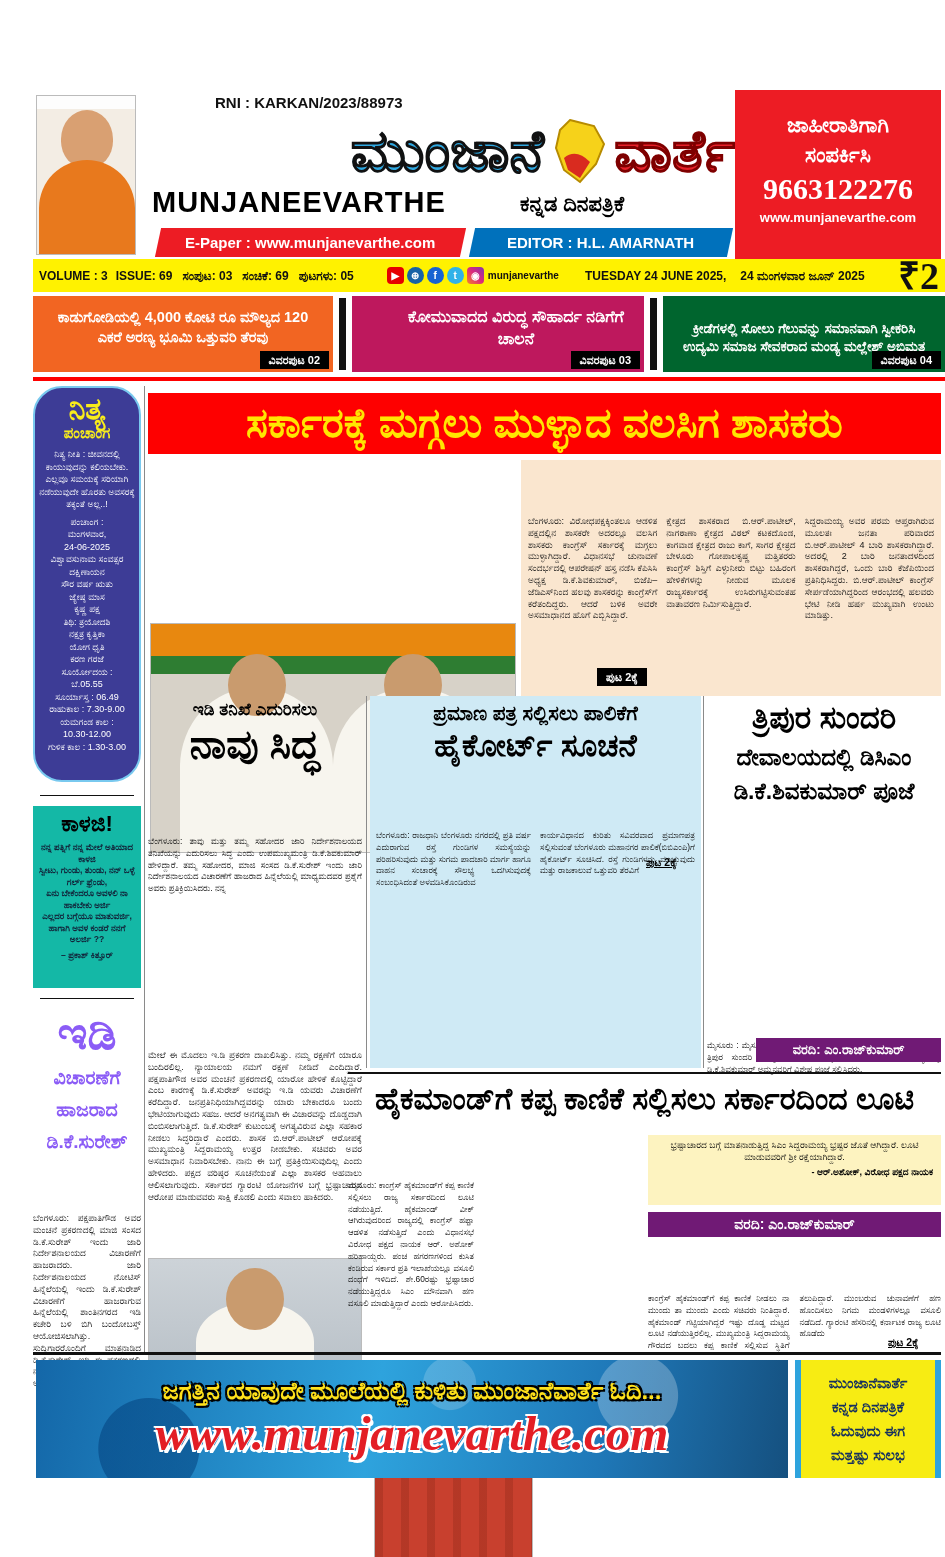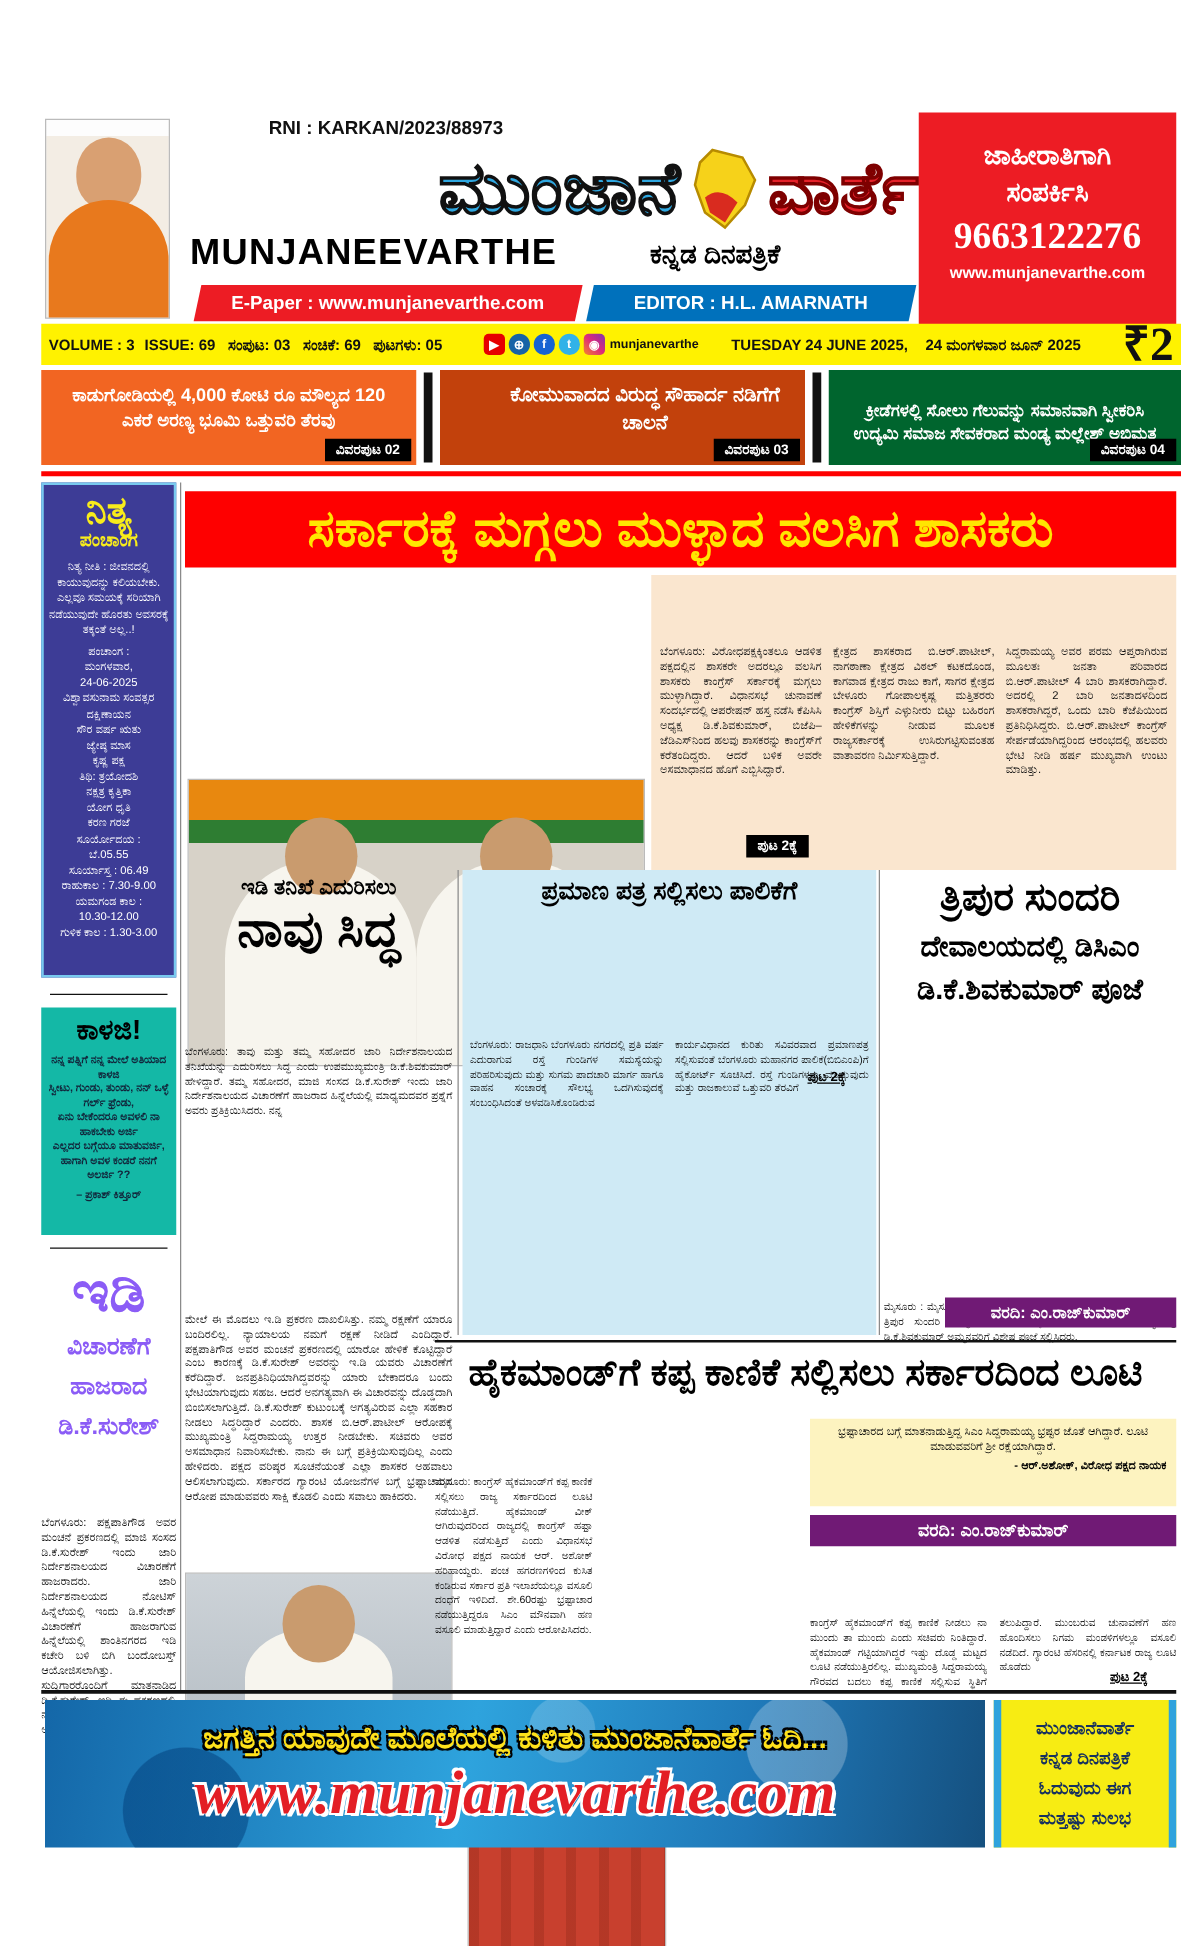--- a/index.html
+++ b/index.html
@@ -30,21 +30,21 @@
        color:#fff;font-size:10px;font-weight:bold;margin-left:3px;}
   .yt{background:#e60000;}
   .gl{background:#1763a6;border-radius:50%;}
   .fb{background:#1763d2;border-radius:50%;}
   .tw{background:#31b2e8;border-radius:50%;}
   .ig{background:linear-gradient(45deg,#f58529,#dd2a7b,#8134af);}
   
   .teaser{color:#fff;font-weight:bold;display:flex;align-items:center;justify-content:center;text-align:center;
           padding:4px 12px 16px 12px;box-sizing:border-box;line-height:1.35;}
   .t-or{background:#f26522;font-size:14.5px;}
-  .t-bl{background:#c2410c;font-size:16px;padding-left:48px;}
+  .t-bl{background:#be185d;font-size:16px;padding-left:48px;}
   .t-gr{background:#00652e;font-size:13.5px;align-items:flex-end;}
   .teaser .tag{position:absolute;right:4px;bottom:3px;}
   
   .panch{background:#3d3c96;border:2px solid #79c9ef;color:#fff;text-align:center;box-sizing:border-box;padding:6px 4px;}
   .panch .t1{color:#f8ec1b;font-size:30px;font-weight:bold;line-height:30px;}
   .panch .t2{color:#f8ec1b;font-size:15px;font-weight:bold;margin-bottom:6px;}
   .panch .ln{font-size:9px;line-height:12.5px;}
   .kalaji{background:#14b8a6;color:#12243a;text-align:center;box-sizing:border-box;padding:5px 4px;}
   .kalaji .kt{font-size:22px;font-weight:bold;color:#000;margin-bottom:5px;}
   .kalaji .ln{font-size:8.6px;line-height:11.5px;font-weight:bold;}
@@ -149,21 +149,21 @@
     <span class="tag">ವಿವರಪುಟ 03</span>
   </div>
   <div class="abs rule-blk" style="left:650px;top:298px;width:7px;height:72px;"></div>
   <div class="abs teaser t-gr" style="left:663px;top:296px;width:282px;height:76px;">
     <span>ಕ್ರೀಡೆಗಳಲ್ಲಿ ಸೋಲು ಗೆಲುವನ್ನು ಸಮಾನವಾಗಿ ಸ್ವೀಕರಿಸಿ ಉದ್ಯಮಿ ಸಮಾಜ ಸೇವಕರಾದ ಮಂಡ್ಯ ಮಲ್ಲೇಶ್ ಅಭಿಮತ</span>
     <span class="tag">ವಿವರಪುಟ 04</span>
   </div>
 
   <div class="abs rule-red" style="left:33px;top:377px;width:912px;height:4px;"></div>
 
-  <div class="abs panch" style="left:33px;top:386px;width:108px;height:396px;">
+  <div class="abs panch" style="left:33px;top:386px;width:108px;height:396px;border-radius:29px;">
     <div class="t1">ನಿತ್ಯ</div>
     <div class="t2">ಪಂಚಾಂಗ</div>
     <div class="ln" style="margin-bottom:5px;">ನಿತ್ಯ ನೀತಿ : ಜೀವನದಲ್ಲಿ ಕಾಯುವುದನ್ನು ಕಲಿಯಬೇಕು. ಎಲ್ಲವೂ ಸಮಯಕ್ಕೆ ಸರಿಯಾಗಿ ನಡೆಯುವುದೇ ಹೊರತು ಅವಸರಕ್ಕೆ ತಕ್ಕಂತೆ ಅಲ್ಲ..!</div>
     <div class="ln">ಪಂಚಾಂಗ :</div>
     <div class="ln">ಮಂಗಳವಾರ,</div>
     <div class="ln">24-06-2025</div>
     <div class="ln">ವಿಶ್ವಾವಸುನಾಮ ಸಂವತ್ಸರ</div>
     <div class="ln">ದಕ್ಷಿಣಾಯನ</div>
     <div class="ln">ಸೌರ ವರ್ಷ ಋತು</div>
     <div class="ln">ಜ್ಯೇಷ್ಠ ಮಾಸ</div>
@@ -223,20 +223,21 @@
   <div class="abs body jus" style="left:148px;top:788px;width:214px;height:76px;overflow:hidden;font-size:8.6px;">ಬೆಂಗಳೂರು: ತಾವು ಮತ್ತು ತಮ್ಮ ಸಹೋದರ ಜಾರಿ ನಿರ್ದೇಶನಾಲಯದ ತನಿಖೆಯನ್ನು ಎದುರಿಸಲು ಸಿದ್ಧ ಎಂದು ಉಪಮುಖ್ಯಮಂತ್ರಿ ಡಿ.ಕೆ.ಶಿವಕುಮಾರ್ ಹೇಳಿದ್ದಾರೆ. ತಮ್ಮ ಸಹೋದರ, ಮಾಜಿ ಸಂಸದ ಡಿ.ಕೆ.ಸುರೇಶ್ ಇಂದು ಜಾರಿ ನಿರ್ದೇಶನಾಲಯದ ವಿಚಾರಣೆಗೆ ಹಾಜರಾದ ಹಿನ್ನೆಲೆಯಲ್ಲಿ ಮಾಧ್ಯಮದವರ ಪ್ರಶ್ನೆಗೆ ಅವರು ಪ್ರತಿಕ್ರಿಯಿಸಿದರು. ನನ್ನ</div>
   <div class="abs photo ph-dks" style="left:148px;top:868px;width:214px;height:128px;">
     <div class="fig" style="left:22%;width:56%;height:66%;"></div>
   </div>
   <div class="abs body jus" style="left:148px;top:1002px;width:214px;height:348px;overflow:hidden;">ಮೇಲೆ ಈ ಮೊದಲು ಇ.ಡಿ ಪ್ರಕರಣ ದಾಖಲಿಸಿತ್ತು. ನಮ್ಮ ರಕ್ಷಣೆಗೆ ಯಾರೂ ಬಂದಿರಲಿಲ್ಲ. ನ್ಯಾಯಾಲಯ ನಮಗೆ ರಕ್ಷಣೆ ನೀಡಿದೆ ಎಂದಿದ್ದಾರೆ. ಪಕ್ಷಪಾತಿಗೌಡ ಅವರ ಮಂಚನೆ ಪ್ರಕರಣದಲ್ಲಿ ಯಾರೋ ಹೇಳಿಕೆ ಕೊಟ್ಟಿದ್ದಾರೆ ಎಂಬ ಕಾರಣಕ್ಕೆ ಡಿ.ಕೆ.ಸುರೇಶ್ ಅವರನ್ನು ಇ.ಡಿ ಯವರು ವಿಚಾರಣೆಗೆ ಕರೆದಿದ್ದಾರೆ. ಜನಪ್ರತಿನಿಧಿಯಾಗಿದ್ದವರನ್ನು ಯಾರು ಬೇಕಾದರೂ ಬಂದು ಭೇಟಿಯಾಗುವುದು ಸಹಜ. ಆದರೆ ಅನಗತ್ಯವಾಗಿ ಈ ವಿಚಾರವನ್ನು ದೊಡ್ಡದಾಗಿ ಬಿಂಬಿಸಲಾಗುತ್ತಿದೆ. ಡಿ.ಕೆ.ಸುರೇಶ್ ಕುಟುಂಬಕ್ಕೆ ಅಗತ್ಯವಿರುವ ಎಲ್ಲಾ ಸಹಕಾರ ನೀಡಲು ಸಿದ್ಧರಿದ್ದಾರೆ ಎಂದರು. ಶಾಸಕ ಬಿ.ಆರ್.ಪಾಟೀಲ್ ಆರೋಪಕ್ಕೆ ಮುಖ್ಯಮಂತ್ರಿ ಸಿದ್ದರಾಮಯ್ಯ ಉತ್ತರ ನೀಡಬೇಕು. ಸಚಿವರು ಅವರ ಅಸಮಾಧಾನ ನಿವಾರಿಸಬೇಕು. ನಾನು ಈ ಬಗ್ಗೆ ಪ್ರತಿಕ್ರಿಯಿಸುವುದಿಲ್ಲ ಎಂದು ಹೇಳಿದರು. ಪಕ್ಷದ ವರಿಷ್ಠರ ಸೂಚನೆಯಂತೆ ಎಲ್ಲಾ ಶಾಸಕರ ಅಹವಾಲು ಆಲಿಸಲಾಗುವುದು. ಸರ್ಕಾರದ ಗ್ಯಾರಂಟಿ ಯೋಜನೆಗಳ ಬಗ್ಗೆ ಭ್ರಷ್ಟಾಚಾರದ ಆರೋಪ ಮಾಡುವವರು ಸಾಕ್ಷಿ ಕೊಡಲಿ ಎಂದು ಸವಾಲು ಹಾಕಿದರು.</div>
 
   <div class="abs vline" style="left:366px;top:696px;height:372px;"></div>
 
   <div class="abs panel-blue" style="left:370px;top:696px;width:331px;height:372px;"></div>
   <div class="abs b ctr" style="left:374px;top:702px;width:323px;font-size:20px;">ಪ್ರಮಾಣ ಪತ್ರ ಸಲ್ಲಿಸಲು ಪಾಲಿಕೆಗೆ</div>
+  <div class="abs b ctr" style="left:374px;top:728px;width:323px;font-size:31px;">ಹೈಕೋರ್ಟ್ ಸೂಚನೆ</div>
   <div class="abs body jus" style="left:376px;top:782px;width:155px;height:84px;overflow:hidden;font-size:8.4px;">ಬೆಂಗಳೂರು: ರಾಜಧಾನಿ ಬೆಂಗಳೂರು ನಗರದಲ್ಲಿ ಪ್ರತಿ ವರ್ಷ ಎದುರಾಗುವ ರಸ್ತೆ ಗುಂಡಿಗಳ ಸಮಸ್ಯೆಯನ್ನು ಪರಿಹರಿಸುವುದು ಮತ್ತು ಸುಗಮ ಪಾದಚಾರಿ ಮಾರ್ಗ ಹಾಗೂ ವಾಹನ ಸಂಚಾರಕ್ಕೆ ಸೌಲಭ್ಯ ಒದಗಿಸುವುದಕ್ಕೆ ಸಂಬಂಧಿಸಿದಂತೆ ಅಳವಡಿಸಿಕೊಂಡಿರುವ</div>
   <div class="abs body jus" style="left:540px;top:782px;width:155px;height:84px;overflow:hidden;font-size:8.4px;">ಕಾರ್ಯವಿಧಾನದ ಕುರಿತು ಸವಿವರವಾದ ಪ್ರಮಾಣಪತ್ರ ಸಲ್ಲಿಸುವಂತೆ ಬೆಂಗಳೂರು ಮಹಾನಗರ ಪಾಲಿಕೆ(ಬಿಬಿಎಂಪಿ)ಗೆ ಹೈಕೋರ್ಟ್ ಸೂಚಿಸಿದೆ. ರಸ್ತೆ ಗುಂಡಿಗಳನ್ನು ಮುಚ್ಚುವುದು ಮತ್ತು ರಾಜಕಾಲುವೆ ಒತ್ತುವರಿ ತೆರವಿಗೆ</div>
   <div class="abs more" style="left:646px;top:856px;">ಪುಟ 2ಕ್ಕೆ</div>
   <div class="abs photo ph-hc" style="left:374px;top:872px;width:159px;height:190px;">
     <div class="hc-cols"></div>
   </div>
 
   <div class="abs vline" style="left:703px;top:696px;height:372px;"></div>
 
   <div class="abs b ctr" style="left:707px;top:700px;width:234px;font-size:31px;">ತ್ರಿಪುರ ಸುಂದರಿ</div>

